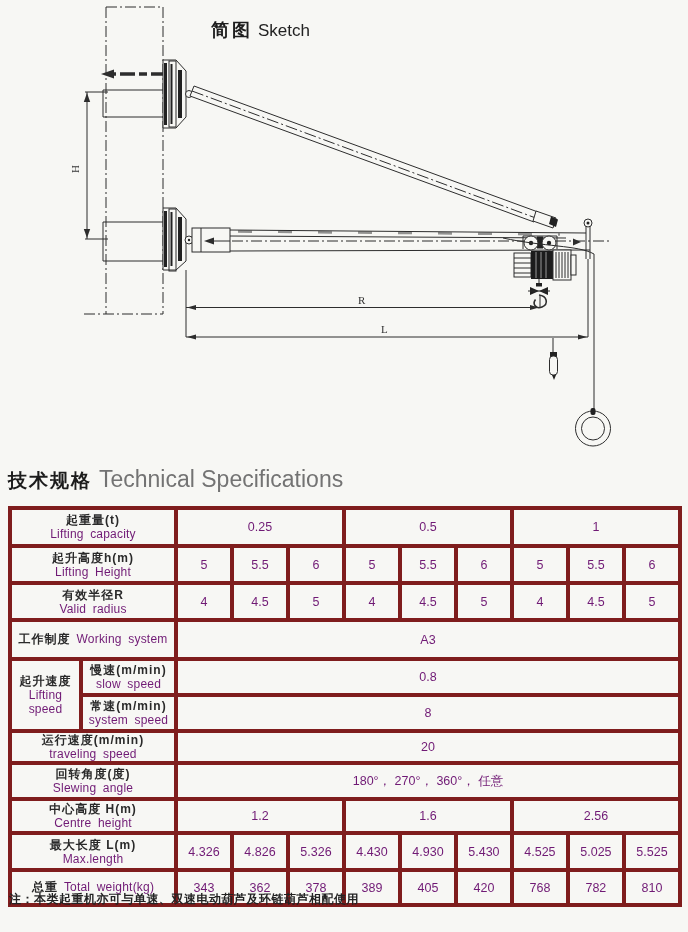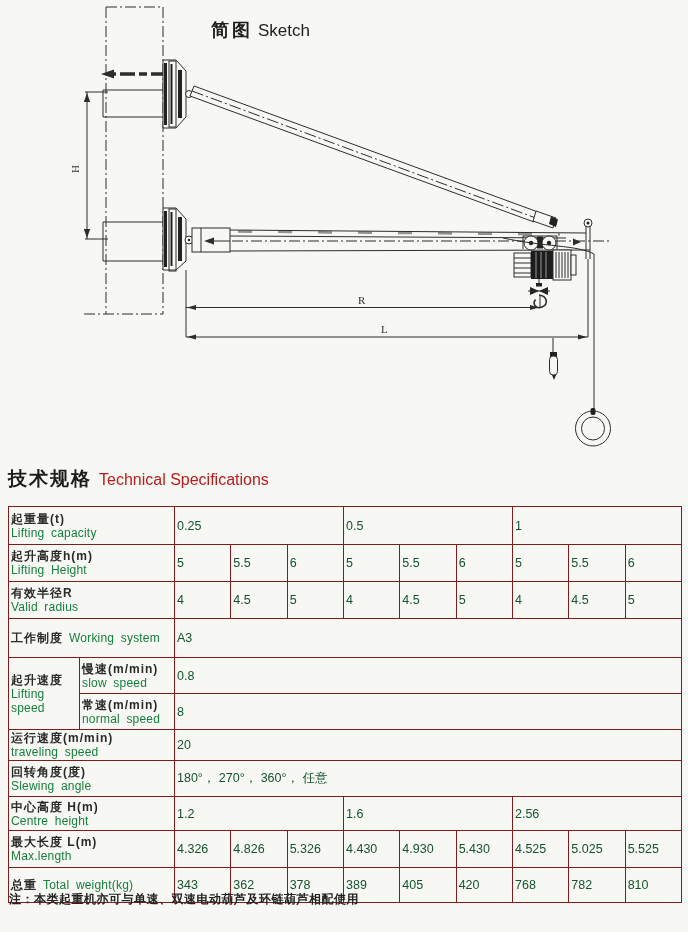--- a/index.html
+++ b/index.html
@@ -10,37 +10,37 @@
   }
   
   .sketch-svg{position:absolute;left:0;top:0;}
   .sketch-title{position:absolute;left:183px;top:18px;white-space:nowrap;}
   .sketch-title .zh{font-weight:bold;font-size:18px;letter-spacing:3px;color:#1d1d1d;margin-left:28px;}
   .sketch-title .en{font-size:17px;color:#222;margin-left:5px;margin-top:44px;}
   .dim-label{font-family:"Liberation Serif", serif;font-size:11px;fill:#333;}
   
   .spec-title{position:absolute;left:8px;top:466px;white-space:nowrap;}
   .spec-title .zh{font-weight:bold;font-size:19px;letter-spacing:2px;color:#1c1c1c;margin-top:40px;}
-  .spec-title .en{font-size:16px;color:#b91c1c;margin-left:7px;margin-top:42px;}
+  .spec-title .en{font-size:23px;color:#737373;margin-left:7px;margin-top:42px;}
   
   table.spec{
     position:absolute;left:8px;top:506px;width:674px;
     border-collapse:collapse;table-layout:fixed;
     font-size:12.5px;color:#3d3d3d;
   }
   table.spec td{
-    border:1px solid #7f1d1d;text-align:left;vertical-align:middle;
+    border:4px solid #7f1d1d;text-align:center;vertical-align:middle;
     padding:0 2px;overflow:hidden;
   }
   table.spec{border:1.5px solid #3c3c3c;}
   .lblzh{font-weight:bold;font-size:12px;color:#2a2a2a;letter-spacing:1px;line-height:14px;}
-  .lblen{font-size:12px;color:#15803d;letter-spacing:.2px;word-spacing:3px;line-height:14px;}
+  .lblen{font-size:12px;color:#701a75;letter-spacing:.2px;word-spacing:3px;line-height:14px;}
   .inline-lbl .lblzh,.inline-lbl .lblen{display:inline;line-height:normal;}
   .inline-lbl .lblen{margin-left:6px;}
-  .val{color:#14532d;}
+  .val{color:#701a75;}
   
   .note{position:absolute;left:9px;top:893px;line-height:13.5px;}
   .note .zh{font-weight:bold;font-size:12px;color:#232323;letter-spacing:.5px;text-align:right;}
   .note .en{font-size:11.5px;color:#3b3b3b;margin-top:1px;word-spacing:1px;}
 </style>
 </head>
 <body>
 
 <div class="page">
 
@@ -258,21 +258,21 @@
         <td>
           <div class="lblzh">慢速(m/min)</div>
           <div class="lblen">slow speed</div>
         </td>
         <td colspan="9" class="val">0.8</td>
       </tr>
 
       <tr style="height:36px">
         <td>
           <div class="lblzh">常速(m/min)</div>
-          <div class="lblen">normal speed</div>
+          <div class="lblen">system speed</div>
         </td>
         <td colspan="9" class="val">8</td>
       </tr>
 
       <tr style="height:31px">
         <td colspan="2">
           <div class="lblzh">运行速度(m/min)</div>
           <div class="lblen">traveling speed</div>
         </td>
         <td colspan="9" class="val">20</td>

